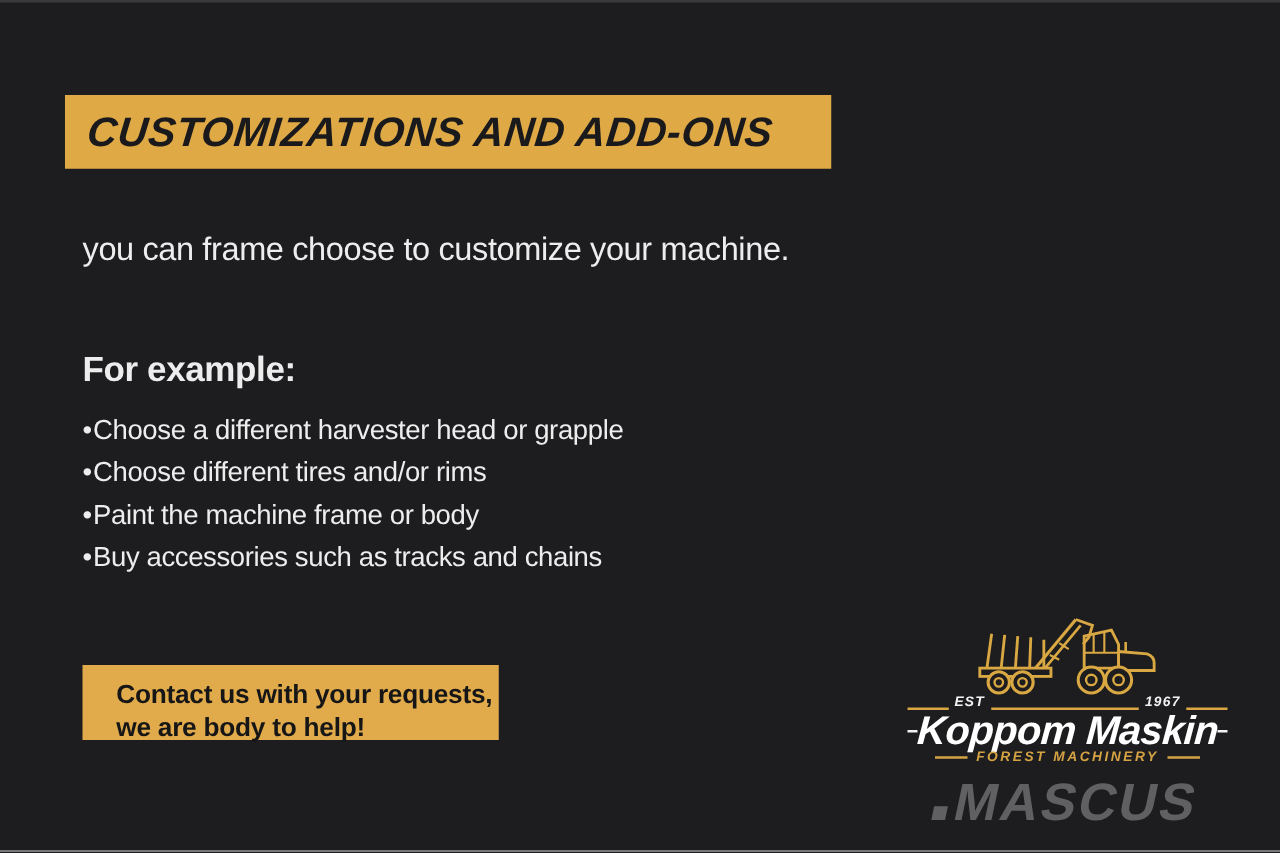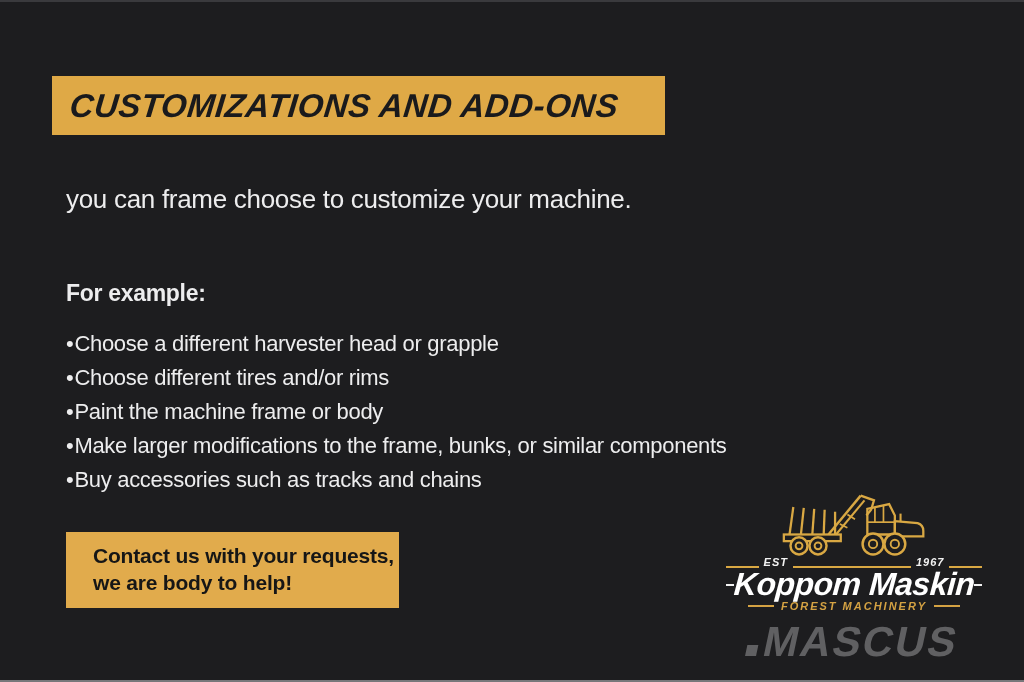--- a/index.html
+++ b/index.html
@@ -50,21 +50,21 @@
     font-size: 26px;
     line-height: 33px;
     letter-spacing: -0.3px;
   }
 
   
   .examples-heading {
     position: absolute;
     left: 66px; top: 278px;
     color: #ededee;
-    font-size: 23px;
+    font-size: 28px;
     font-weight: bold;
     letter-spacing: -0.3px;
   }
 
   
   .examples-list {
     position: absolute;
     left: 66px; top: 325px;
     margin: 0; padding: 0;
     list-style: none;
@@ -73,21 +73,21 @@
     line-height: 34px;
     letter-spacing: -0.3px;
   }
   .examples-list li { white-space: nowrap; }
   .examples-list .bullet { margin-right: 1px; }
 
   
   .contact-box {
     position: absolute;
     left: 66px; top: 530px;
-    width: 333px; height: 76px;
+    width: 333px; height: 60px;
     background: #e1ab4c;
     box-sizing: border-box;
     padding: 10px 0 0 27px;
     color: #161616;
     font-size: 21px;
     font-weight: bold;
     line-height: 27px;
     letter-spacing: -0.2px;
   }
 
@@ -189,21 +189,20 @@
   <div class="intro">
     <div>you can frame choose to customize your machine.</div>
   </div>
 
   <div class="examples-heading">For example:</div>
 
   <ul class="examples-list">
     <li><span class="bullet">•</span><span>Choose a different harvester head or grapple</span></li>
     <li><span class="bullet">•</span><span>Choose different tires and/or rims</span></li>
     <li><span class="bullet">•</span><span>Paint the machine frame or body</span></li>
-    <li><span class="bullet">•</span><span>Make larger modifications to the frame, bunks, or similar components</span></li>
     <li><span class="bullet">•</span><span>Buy accessories such as tracks and chains</span></li>
   </ul>
 
   <div class="contact-box">
     <div>Contact us with your requests,</div>
     <div>we are body to help!</div>
   </div>
 
   <div class="logo">
     <svg class="machine" viewBox="0 0 160 78" fill="none" xmlns="http://www.w3.org/2000/svg">

